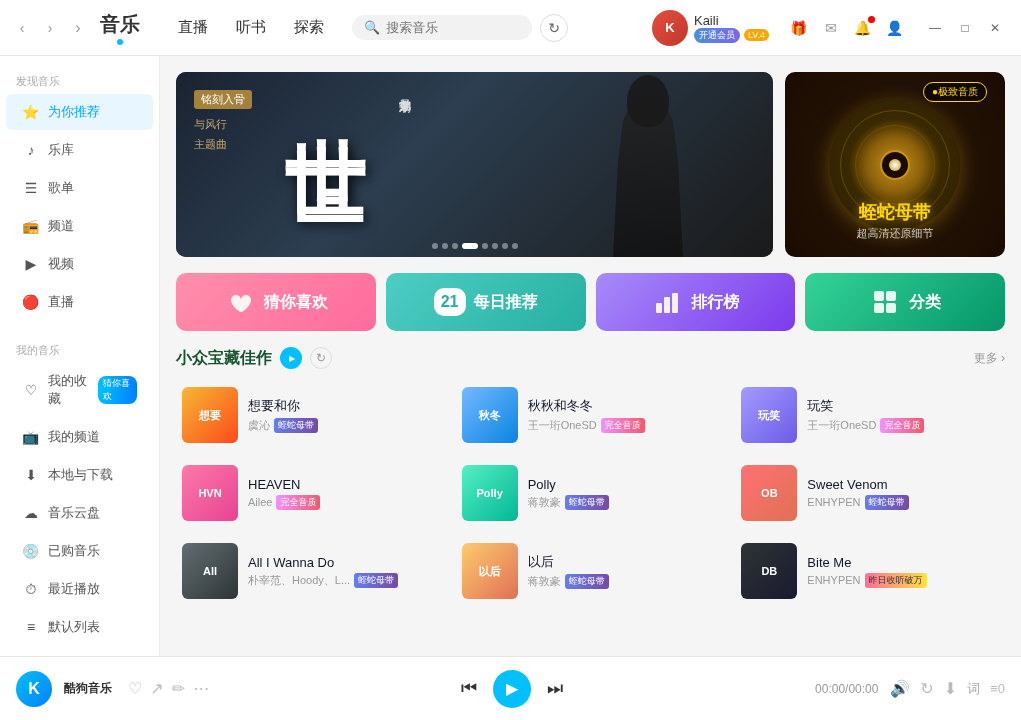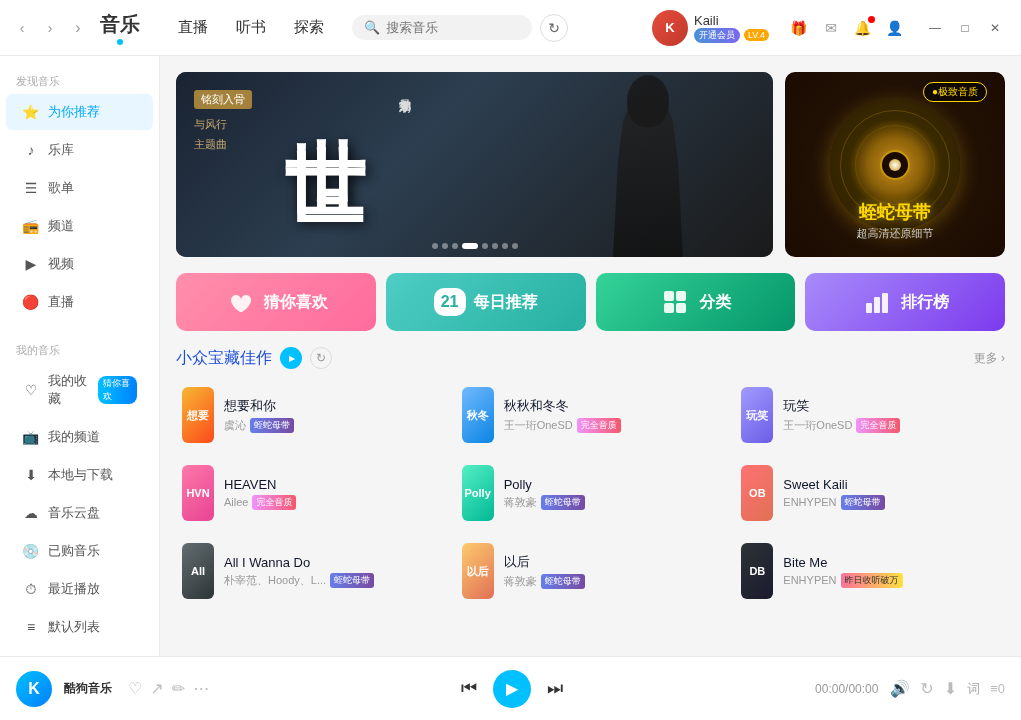--- a/index.html
+++ b/index.html
@@ -61,30 +61,30 @@
     .cat-btn { border-radius: 10px; height: 58px; display: flex; align-items: center; justify-content: center; gap: 8px; cursor: pointer; border: none; font-size: 16px; font-weight: bold; color: white; position: relative; overflow: hidden; }
     .cat-btn .cat-icon { width: 32px; height: 32px; display: flex; align-items: center; justify-content: center; font-size: 20px; }
     .cat-btn-1 { background: linear-gradient(135deg, #ff8fab, #ff6b9d); }
     .cat-btn-2 { background: linear-gradient(135deg, #4ecdc4, #26b0a1); }
     .cat-btn-3 { background: linear-gradient(135deg, #a78bfa, #7c3aed); }
     .cat-btn-4 { background: linear-gradient(135deg, #34d399, #059669); }
 
     
     .section { margin-bottom: 16px; }
     .section-header { display: flex; align-items: center; gap: 8px; margin-bottom: 12px; }
-    .section-title { font-size: 16px; font-weight: normal; color: #1d4ed8; }
+    .section-title { font-size: 16px; font-weight: bold; color: #14532d; }
     .section-play { width: 22px; height: 22px; border-radius: 50%; background: #00c0ff; display: flex; align-items: center; justify-content: center; cursor: pointer; }
     .section-play::after { content: '▶'; color: white; font-size: 8px; margin-left: 2px; }
     .section-more { margin-left: auto; color: #999; font-size: 12px; cursor: pointer; display: flex; align-items: center; gap: 2px; }
     .section-refresh { width: 22px; height: 22px; border-radius: 50%; border: 1px solid #ddd; display: flex; align-items: center; justify-content: center; cursor: pointer; color: #999; font-size: 12px; }
 
     
     .song-grid { display: grid; grid-template-columns: repeat(3, 1fr); gap: 10px; }
     .song-item { display: flex; align-items: center; gap: 10px; padding: 6px; border-radius: 8px; cursor: pointer; }
-    .song-cover { width: 32px; height: 56px; border-radius: 6px; flex-shrink: 0; overflow: hidden; }
+    .song-cover { width: 56px; height: 56px; border-radius: 6px; flex-shrink: 0; overflow: hidden; }
     .song-cover-placeholder { width: 100%; height: 100%; display: flex; align-items: center; justify-content: center; font-size: 10px; color: white; }
     .song-info { flex: 1; min-width: 0; }
     .song-name { font-size: 13px; color: #0f172a; font-weight: 500; white-space: nowrap; overflow: hidden; text-overflow: ellipsis; }
     .song-artist { font-size: 11px; color: #999; margin-top: 3px; white-space: nowrap; overflow: hidden; text-overflow: ellipsis; display: flex; align-items: center; gap: 4px; }
     .quality-badge { font-size: 9px; padding: 1px 4px; border-radius: 3px; color: white; flex-shrink: 0; }
     .badge-snake { background: linear-gradient(90deg, #667eea, #764ba2); }
     .badge-full { background: linear-gradient(90deg, #f093fb, #f5576c); }
     .badge-red { background: linear-gradient(90deg, #fa709a, #fee140); color: #333; }
 
     
@@ -290,41 +290,41 @@
           <svg width="28" height="28" viewBox="0 0 28 28" fill="none">
             <path d="M14 24s-9-5.5-9-12a5 5 0 0110 0 5 5 0 0110 0c0 6.5-9 12-9 12z" fill="white" opacity="0.9"></path>
           </svg>
         </span>
         <span>猜你喜欢</span>
       </button>
       <button class="cat-btn cat-btn-2">
         <span class="cat-icon" style="background:#fff;border-radius:10px;width:32px;height:28px;display:flex;align-items:center;justify-content:center;font-weight:bold;color:#26b0a1;font-size:16px;">21</span>
         <span>每日推荐</span>
       </button>
+      <button class="cat-btn cat-btn-3">
+        <span class="cat-icon">
+          <svg width="26" height="26" viewBox="0 0 26 26" fill="none">
+            <rect x="2" y="14" width="6" height="10" fill="white" opacity="0.9" rx="1"></rect>
+            <rect x="10" y="8" width="6" height="16" fill="white" opacity="0.9" rx="1"></rect>
+            <rect x="18" y="4" width="6" height="20" fill="white" opacity="0.9" rx="1"></rect>
+          </svg>
+        </span>
+        <span>排行榜</span>
+      </button>
       <button class="cat-btn cat-btn-4">
         <span class="cat-icon">
           <svg width="26" height="26" viewBox="0 0 26 26" fill="none">
             <rect x="2" y="2" width="10" height="10" fill="white" opacity="0.9" rx="2"></rect>
             <rect x="14" y="2" width="10" height="10" fill="white" opacity="0.9" rx="2"></rect>
             <rect x="2" y="14" width="10" height="10" fill="white" opacity="0.9" rx="2"></rect>
             <rect x="14" y="14" width="10" height="10" fill="white" opacity="0.9" rx="2"></rect>
           </svg>
         </span>
         <span>分类</span>
       </button>
-      <button class="cat-btn cat-btn-3">
-        <span class="cat-icon">
-          <svg width="26" height="26" viewBox="0 0 26 26" fill="none">
-            <rect x="2" y="14" width="6" height="10" fill="white" opacity="0.9" rx="1"></rect>
-            <rect x="10" y="8" width="6" height="16" fill="white" opacity="0.9" rx="1"></rect>
-            <rect x="18" y="4" width="6" height="20" fill="white" opacity="0.9" rx="1"></rect>
-          </svg>
-        </span>
-        <span>排行榜</span>
-      </button>
     </div>
 
     <div class="section">
       <div class="section-header">
         <span class="section-title">小众宝藏佳作</span>
         <div class="section-play"></div>
         <div class="section-refresh">↻</div>
         <span class="section-more">更多 ›</span>
       </div>
 
@@ -387,21 +387,21 @@
           <span>蒋敦豪</span>
           <span class="quality-badge badge-snake">蛭蛇母带</span>
         </div>
       </div>
     </div>
           <div class="song-item">
       <div class="song-cover">
         <div class="song-cover-placeholder" style="background:linear-gradient(135deg,#fd7272,#e17055);font-size:11px;color:white;font-weight:bold;">OB</div>
       </div>
       <div class="song-info">
-        <div class="song-name">Sweet Kaili</div>
+        <div class="song-name">Sweet Venom</div>
         <div class="song-artist">
           <span>ENHYPEN</span>
           <span class="quality-badge badge-snake">蛭蛇母带</span>
         </div>
       </div>
     </div>
           <div class="song-item">
       <div class="song-cover">
         <div class="song-cover-placeholder" style="background:linear-gradient(135deg,#636e72,#2d3436);font-size:11px;color:white;font-weight:bold;">All</div>
       </div>

